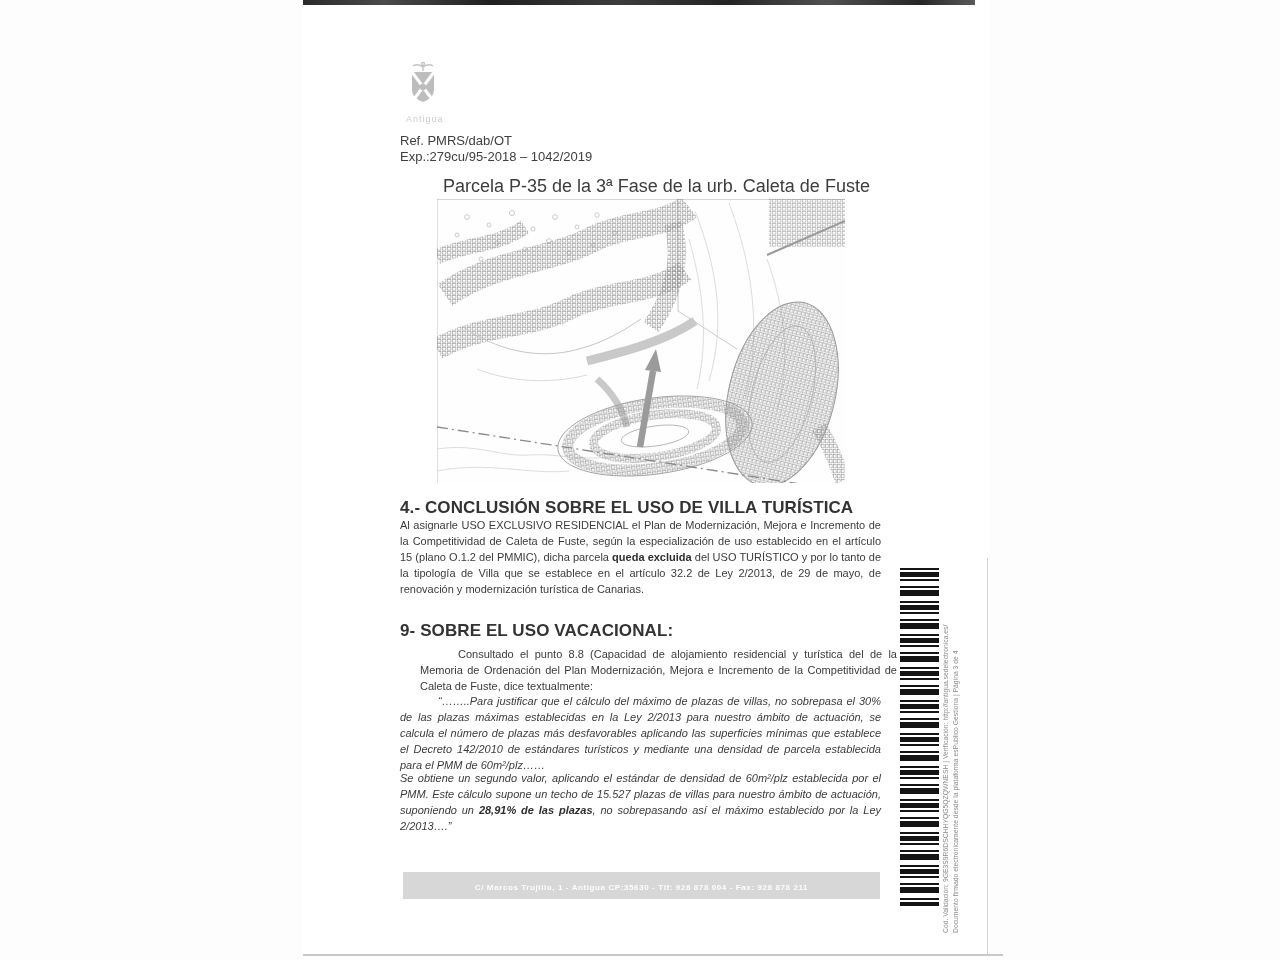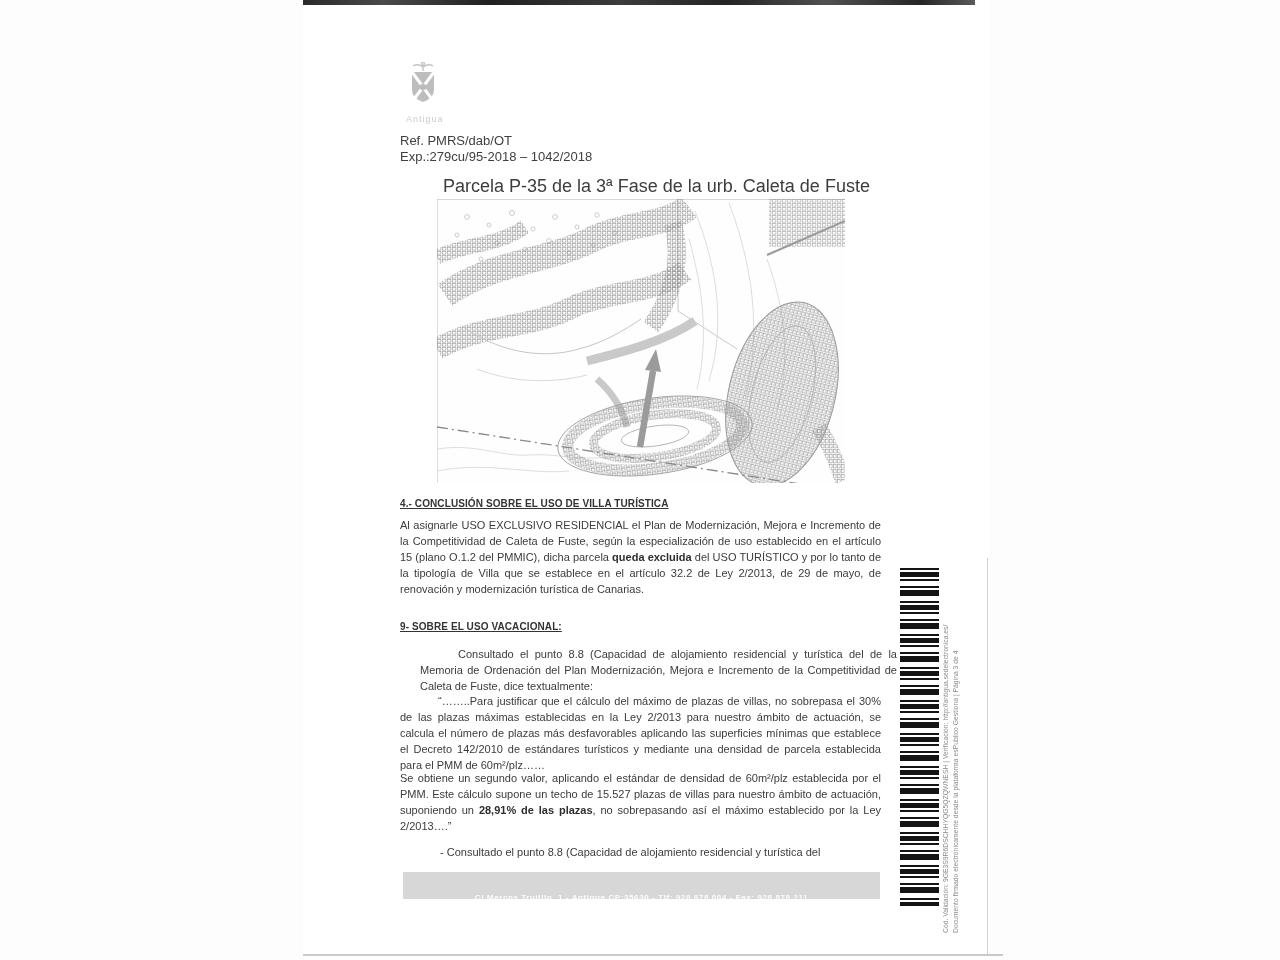--- a/index.html
+++ b/index.html
@@ -12,31 +12,31 @@
   .scan-right-edge{position:absolute;left:987px;top:558px;width:1px;height:396px;background:#d2d2d2;}
 
   .logo-wrap{position:absolute;left:404px;top:62px;width:60px;text-align:left;}
   .logo-name{font-size:9px;letter-spacing:1px;color:#cccccc;margin-top:2px;padding-left:2px;}
 
   .ref-block{position:absolute;left:400px;top:133px;font-size:13px;line-height:15.5px;color:#404040;}
   .map-caption{position:absolute;left:443px;top:176px;width:460px;font-size:18px;color:#3d3d3d;}
 
   .map-frame{position:absolute;left:437px;top:199px;width:408px;height:284px;background:#fefefe;}
 
-  .doc-heading{position:absolute;left:400px;width:482px;font-size:10px;font-weight:bold;
-    color:#333333;text-decoration:underline;letter-spacing:.1px;}
+  .doc-heading{position:absolute;left:400px;width:482px;font-size:17px;font-weight:bold;
+    color:#333333;letter-spacing:.1px;}
   .doc-par{position:absolute;left:400px;width:481px;font-size:11px;line-height:16.1px;
     color:#3b3b3b;text-align:justify;}
   .doc-par b{color:#2e2e2e;}
-  .italic{}
+  .italic{font-style:italic;}
   .indent{text-indent:38px;}
 
   .footer-bar{position:absolute;left:403px;top:872px;width:477px;height:27px;background:#d7d7d7;
     color:rgba(255,255,255,.95);font-size:8px;font-weight:bold;text-align:center;
-    letter-spacing:.6px;line-height:11px;padding-top:20px;box-sizing:border-box;}
+    letter-spacing:.6px;line-height:11px;padding-top:10px;box-sizing:border-box;}
 
   .barcode{position:absolute;left:900px;top:568px;width:39px;height:338px;
     background:repeating-linear-gradient(to bottom,
       #141414 0px,#141414 2px,#ffffff 2px,#ffffff 4px,
       #141414 4px,#141414 9px,#ffffff 9px,#ffffff 11px,
       #141414 11px,#141414 13px,#ffffff 13px,#ffffff 18px,
       #141414 18px,#141414 20px,#ffffff 20px,#ffffff 22px,
       #141414 22px,#141414 28px,#ffffff 28px,#ffffff 33px);}
   .side-text{position:absolute;left:941px;top:933px;width:370px;
     transform:rotate(-90deg);transform-origin:0 0;
@@ -58,21 +58,21 @@
       </g>
       <path d="M8 10 h22 v18 q0 8 -11 12 q-11 -4 -11 -12 z" fill="#bdbdbd"></path>
       <path d="M8 10 L30 40 M30 10 L8 40" stroke="#ffffff" stroke-width="3" fill="none"></path>
       <circle cx="19" cy="25" r="3.2" fill="#bdbdbd"></circle>
     </svg>
     <div class="logo-name">Antigua</div>
   </div>
 
   <div class="ref-block">
     <div>Ref. PMRS/dab/OT</div>
-    <div>Exp.:279cu/95-2018 – 1042/2018</div>
+    <div>Exp.:279cu/95-2018 – 1042/2019</div>
   </div>
 
   <div class="map-caption">Parcela P-35 de la 3ª Fase de la urb. Caleta de Fuste  (plano O.2 del PMMIC)</div>
 
   <div class="map-frame">
     <svg width="408" height="284" viewBox="0 0 408 284">
       <defs>
         <pattern id="gridS" width="5" height="4" patternUnits="userSpaceOnUse">
           <rect x="0.5" y="0.5" width="3.4" height="2.6" fill="none" stroke="#8f8f8f" stroke-width="0.55"></rect>
         </pattern>
@@ -148,21 +148,20 @@
     </svg>
   </div>
 
   <div class="doc-heading" style="top:498px;">4.- CONCLUSIÓN SOBRE EL USO DE VILLA TURÍSTICA</div>
   <div class="doc-par" style="top:517px;"><span>Al asignarle USO EXCLUSIVO RESIDENCIAL el Plan de Modernización, Mejora e Incremento de la Competitividad de Caleta de Fuste, según la especialización de uso establecido en el artículo 15 (plano O.1.2 del PMMIC), dicha parcela </span><b>queda excluida</b><span> del USO TURÍSTICO y por lo tanto de  la tipología de Villa que se establece en el artículo 32.2 de Ley 2/2013, de 29 de mayo, de renovación y modernización turística de Canarias.</span></div>
 
   <div class="doc-heading" style="top:621px;">9- SOBRE EL USO VACACIONAL:</div>
   <div class="doc-par indent" style="top:646px;left:420px;width:477px;">Consultado el punto 8.8 (Capacidad de alojamiento residencial y turística del de la Memoria de Ordenación del Plan Modernización, Mejora e Incremento de la Competitividad de Caleta de Fuste, dice textualmente:</div>
   <div class="doc-par italic indent" style="top:693px;">“……..Para justificar que el cálculo del máximo de plazas de villas, no sobrepasa el 30% de las plazas máximas establecidas en la Ley 2/2013 para nuestro ámbito de actuación, se calcula el número de plazas más desfavorables aplicando las superficies mínimas que establece el Decreto 142/2010 de estándares turísticos y mediante una densidad de parcela establecida para el PMM de 60m²/plz……</div>
   <div class="doc-par italic" style="top:770px;"><span>Se obtiene un segundo valor, aplicando el estándar de densidad de 60m²/plz establecida por el PMM. Este cálculo supone un techo de 15.527 plazas de villas para nuestro ámbito de actuación, suponiendo un </span><b>28,91% de las plazas</b><span>, no sobrepasando así el máximo establecido por la Ley 2/2013….”</span></div>
-  <div class="doc-par" style="top:844px;text-align:left;padding-left:40px;width:441px;">- Consultado el punto 8.8 (Capacidad de alojamiento residencial y turística del</div>
 
   <div class="footer-bar">
     <div>C/ Marcos Trujillo, 1  -  Antigua CP:35630 - Tlf:  928 878 004  -  Fax:  928 878 211</div>
   </div>
 
   <div class="barcode"></div>
   <div class="side-text">
     <div>Cód. Validación: 9GE3S9R6DSCHHYQG5QZQWNESH | Verificación: http://antigua.sedelectronica.es/</div>
     <div>Documento firmado electrónicamente desde la plataforma esPublico Gestiona | Página 3 de 4</div>
   </div>

